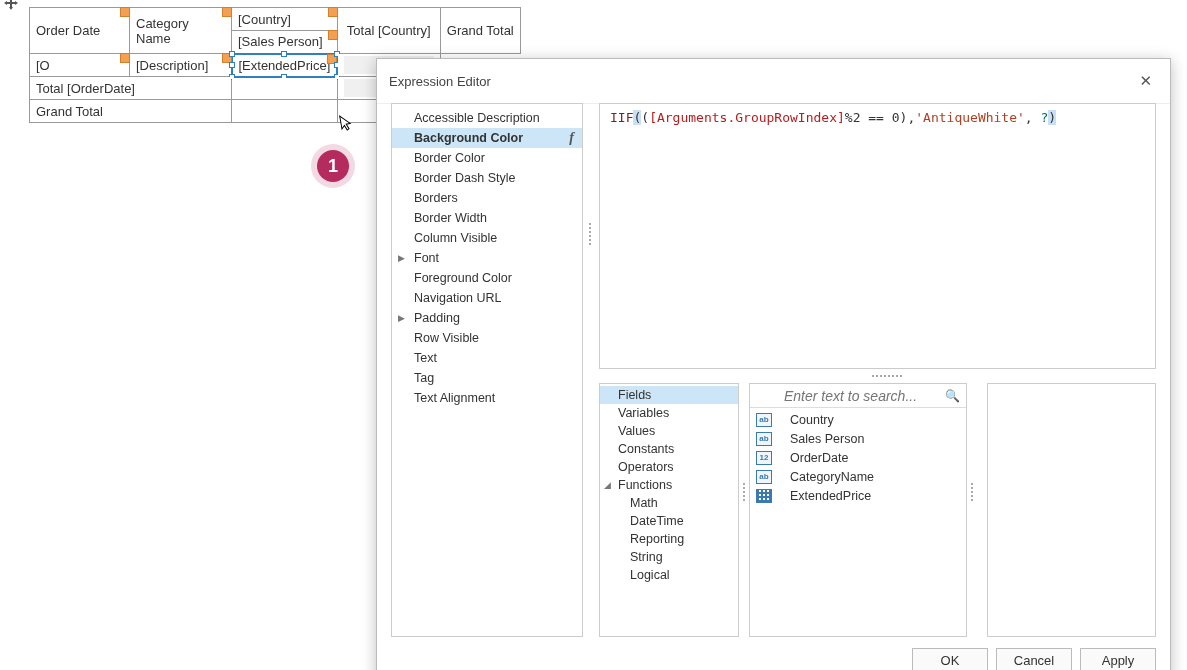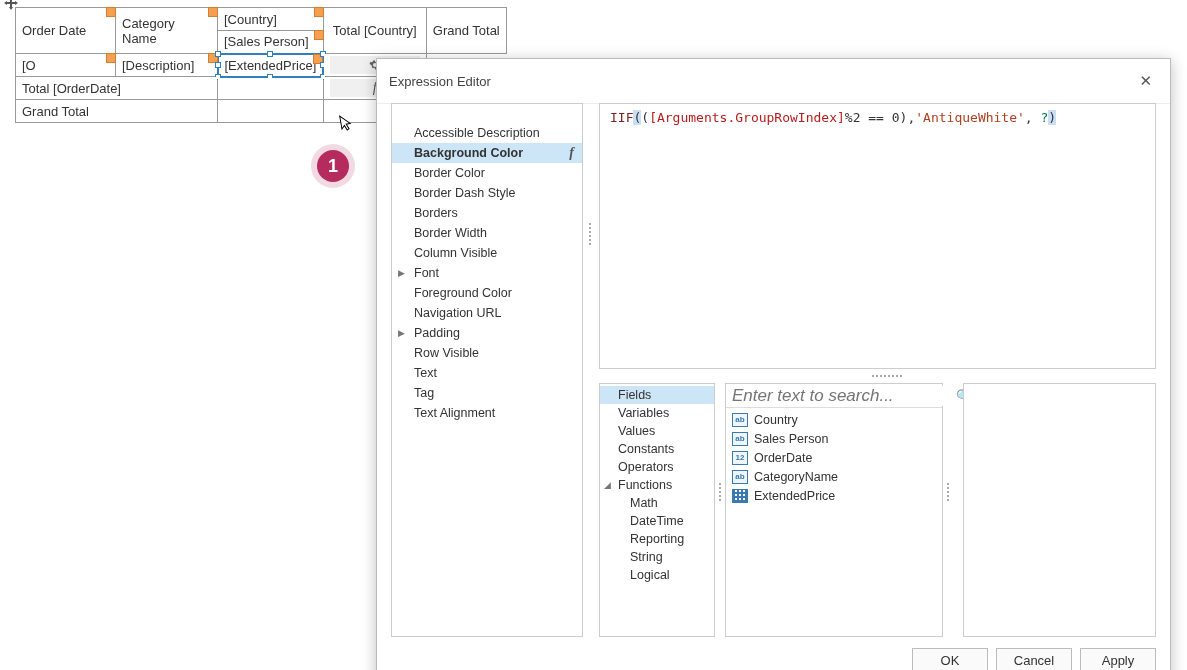--- a/index.html
+++ b/index.html
@@ -1,19 +1,19 @@
 <!DOCTYPE html>
 <html><head>
 <meta charset="utf-8">
 <style>
 * { box-sizing: border-box; margin: 0; padding: 0; }
 body { font-family: 'Segoe UI', Tahoma, sans-serif; font-size: 13px; background: #fff; width: 1187px; height: 670px; position: relative; color: #333; }
 
 
-.crosstab { position: absolute; left: 15px; top: 7px; border-collapse: collapse; }
+.crosstab { position: absolute; left: 29px; top: 7px; border-collapse: collapse; }
 .crosstab td { border: 1px solid #999; height: 23px; padding: 2px 6px; vertical-align: middle; position: relative; background: #fff; font-size: 13px; }
 .ct-c1 { width: 100px; }
 .ct-c2 { width: 102px; }
 .ct-c3 { width: 100px; }
 .ct-c4 { width: 103px; text-align: center; }
 .ct-c5 { width: 18px; }
 .ct-c6 { width: 80px; }
 .smarttag { position: absolute; top: -1px; right: -1px; width: 10px; height: 10px; background: #f5a050; border: 1px solid #d08030; }
 .sel-cell { border: 2px solid #3080c0 !important; }
 .sel-handle { position: absolute; width: 6px; height: 6px; background: #fff; border: 1px solid #3080c0; }
@@ -27,21 +27,21 @@
 
 
 .dialog { position: absolute; left: 376px; top: 58px; width: 795px; height: 626px; border: 1px solid #bbb; background: #fff; box-shadow: 0 3px 14px rgba(0,0,0,0.25); }
 .dlg-title { height: 45px; display: flex; align-items: center; padding: 0 12px; font-size: 13px; color: #444; border-bottom: 1px solid #eee; }
 .dlg-close { margin-left: auto; font-size: 15px; color: #555; cursor: pointer; padding: 2px 6px; }
 .dlg-body { position: absolute; top: 34px; bottom: 46px; left: 0; right: 0; padding: 14px; }
 .dlg-footer { position: absolute; bottom: 0; left: 0; right: 0; height: 46px; display: flex; justify-content: flex-end; align-items: center; gap: 8px; padding: 0 14px; }
 .dlg-btn { min-width: 76px; height: 24px; border: 1px solid #bbb; background: #fafafa; font-size: 13px; color: #333; cursor: pointer; }
 
 
-.prop-panel { position: absolute; left: 14px; top: 10px; width: 192px; bottom: 0; border: 1px solid #ccc; background: #fff; padding-top: 19px; }
+.prop-panel { position: absolute; left: 14px; top: 10px; width: 192px; bottom: 0; border: 1px solid #ccc; background: #fff; padding-top: 4px; }
 .prop-item { display: flex; align-items: center; height: 20px; padding: 0 8px 0 22px; font-size: 12.5px; color: #333; cursor: pointer; position: relative; }
 .prop-item.sel { background: #cde6f7; font-weight: 600; }
 .prop-item .fx { margin-left: auto; font-style: italic; font-family: Georgia, serif; color: #555; font-size: 14px; }
 .prop-expander { position: absolute; left: 6px; top: 5px; color: #777; font-size: 9px; }
 
 
 .expr-area { position: absolute; left: 222px; top: 10px; right: 14px; height: 266px; border: 1px solid #ccc; background: #fff; padding: 6px 10px; font-family: Consolas, monospace; font-size: 13px; overflow-y: scroll; white-space: pre; }
 .tk-fn { color: #7f1d1d; }
 .tk-field { color: #b91c1c; }
 .tk-op { color: #333; }
@@ -49,32 +49,32 @@
 .tk-str { color: #b04020; }
 .tk-hl { background: #c8dff5; }
 
 
 .vsplit { position: absolute; width: 10px; display: flex; flex-direction: column; align-items: center; justify-content: center; gap: 2px; }
 .vsplit i, .hsplit i { width: 2px; height: 2px; background: #aaa; display: block; }
 .hsplit { position: absolute; height: 10px; display: flex; flex-direction: row; align-items: center; justify-content: center; gap: 2px; }
 
 
 .bottom { position: absolute; left: 222px; right: 14px; top: 290px; bottom: 0; display: flex; }
-.cat-panel { width: 116px; border: 1px solid #ccc; background: #fff; padding-top: 2px; }
+.cat-panel { width: 140px; border: 1px solid #ccc; background: #fff; padding-top: 2px; }
 .cat-item { height: 18px; padding: 0 6px 0 18px; font-size: 12.5px; display: flex; align-items: center; position: relative; cursor: pointer; }
 .cat-item.sel { background: #cde6f7; }
 .cat-item.sub { padding-left: 30px; }
 .cat-exp { position: absolute; left: 4px; font-size: 9px; color: #777; }
 .gap { width: 10px; position: relative; }
 .mid-panel { width: 218px; border: 1px solid #ccc; background: #fff; display: flex; flex-direction: column; }
 .search-row { height: 24px; border-bottom: 1px solid #ddd; display: flex; align-items: center; padding: 0 6px; }
-.search-row input { border: none; outline: none; flex: 1; font-size: 17px; color: #c2410c; font-style: italic; }
+.search-row input { border: none; outline: none; flex: 1; font-size: 14px; color: #c2410c; font-style: italic; text-align: center; }
 .search-row .sicon { color: #888; font-size: 12px; }
 .field-list { flex: 1; padding-top: 2px; }
-.field-item { height: 19px; display: flex; align-items: center; padding: 0 6px; gap: 6px; font-size: 12.5px; cursor: pointer; }
+.field-item { height: 19px; display: flex; align-items: center; padding: 0 6px; gap: 18px; font-size: 12.5px; cursor: pointer; }
 .ficon { width: 16px; height: 14px; border: 1px solid #3a7ab0; display: flex; align-items: center; justify-content: center; font-size: 8px; font-weight: bold; color: #3a7ab0; background: #eef5fb; }
 .ficon.grid { background: repeating-linear-gradient(90deg,#3a7ab0 0 2px,transparent 2px 4px), repeating-linear-gradient(0deg,#3a7ab0 0 2px,transparent 2px 4px); background-size: 4px 4px; border-color:#3a7ab0; }
 .desc-panel { flex: 1; border: 1px solid #ccc; background: #fff; margin-left: 10px; overflow-y: scroll; }
 
 
 .cursor-ptr { position: absolute; left: 340px; top: 114px; font-size: 15px; color: #000; pointer-events: none; transform: rotate(-10deg); }
 svg { display: block; }
 </style>
 </head>
 <body>

